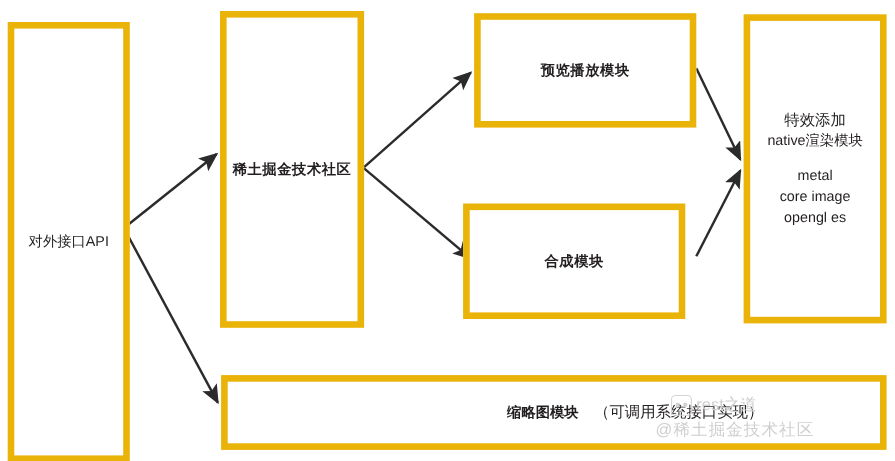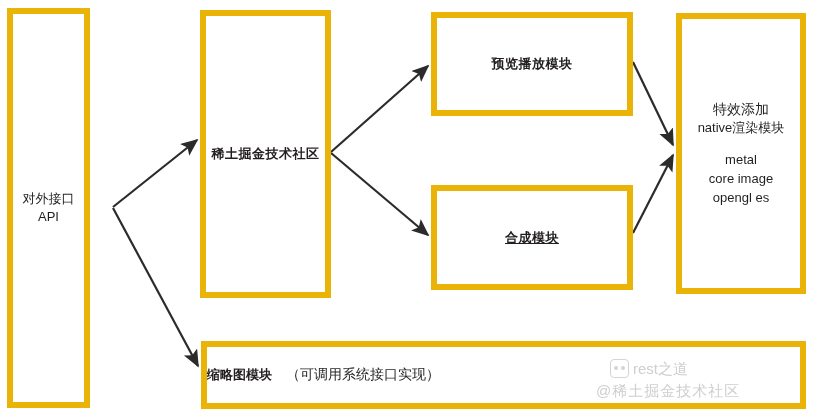--- a/index.html
+++ b/index.html
@@ -35,31 +35,32 @@
     font-weight: bold;
     font-size: 13px;
     letter-spacing: 0.5px;
   }
   .plain-label {
     font-weight: normal;
     font-size: 13px;
   }
 
   
-  #box-api       { left: 7px;   top: 8px;  width: 83px; height: 400px; text-align: center; }
+  #box-api       { left: 7px;   top: 20px;  width: 111px; height: 400px; text-align: center; }
   #box-config    { left: 200px; top: 10px;  width: 131px; height: 288px; }
   #box-preview   { left: 431px; top: 12px;  width: 202px; height: 104px; }
-  #box-compose   { left: 431px; top: 185px; width: 202px; height: 105px; text-decoration: underline; }
+  #box-compose   { left: 421px; top: 185px; width: 202px; height: 105px; }
   #box-effects   { left: 676px; top: 13px;  width: 130px; height: 281px; }
   #box-thumbnail { left: 201px; top: 341px; width: 605px; height: 68px;
                    justify-content: flex-start; }
 
   #box-thumbnail .thumb-inner {
     display: flex;
     align-items: flex-start;
+    padding-left: 254px;
   }
   .thumb-main { font-weight: bold; font-size: 13px; color: #231f20; }
   .thumb-note { font-weight: normal; font-size: 14px; color: #231f20; margin-left: 14px; }
 
   
   #box-effects .eff-text { line-height: 1.45; }
   .eff-line-1 { font-size: 14px; display: block; }
   .eff-line-2 { font-size: 13px; display: block; }
   .eff-gap    { display: block; height: 13px; }
   .eff-line-3, .eff-line-4, .eff-line-5 { font-size: 13px; display: block; }

